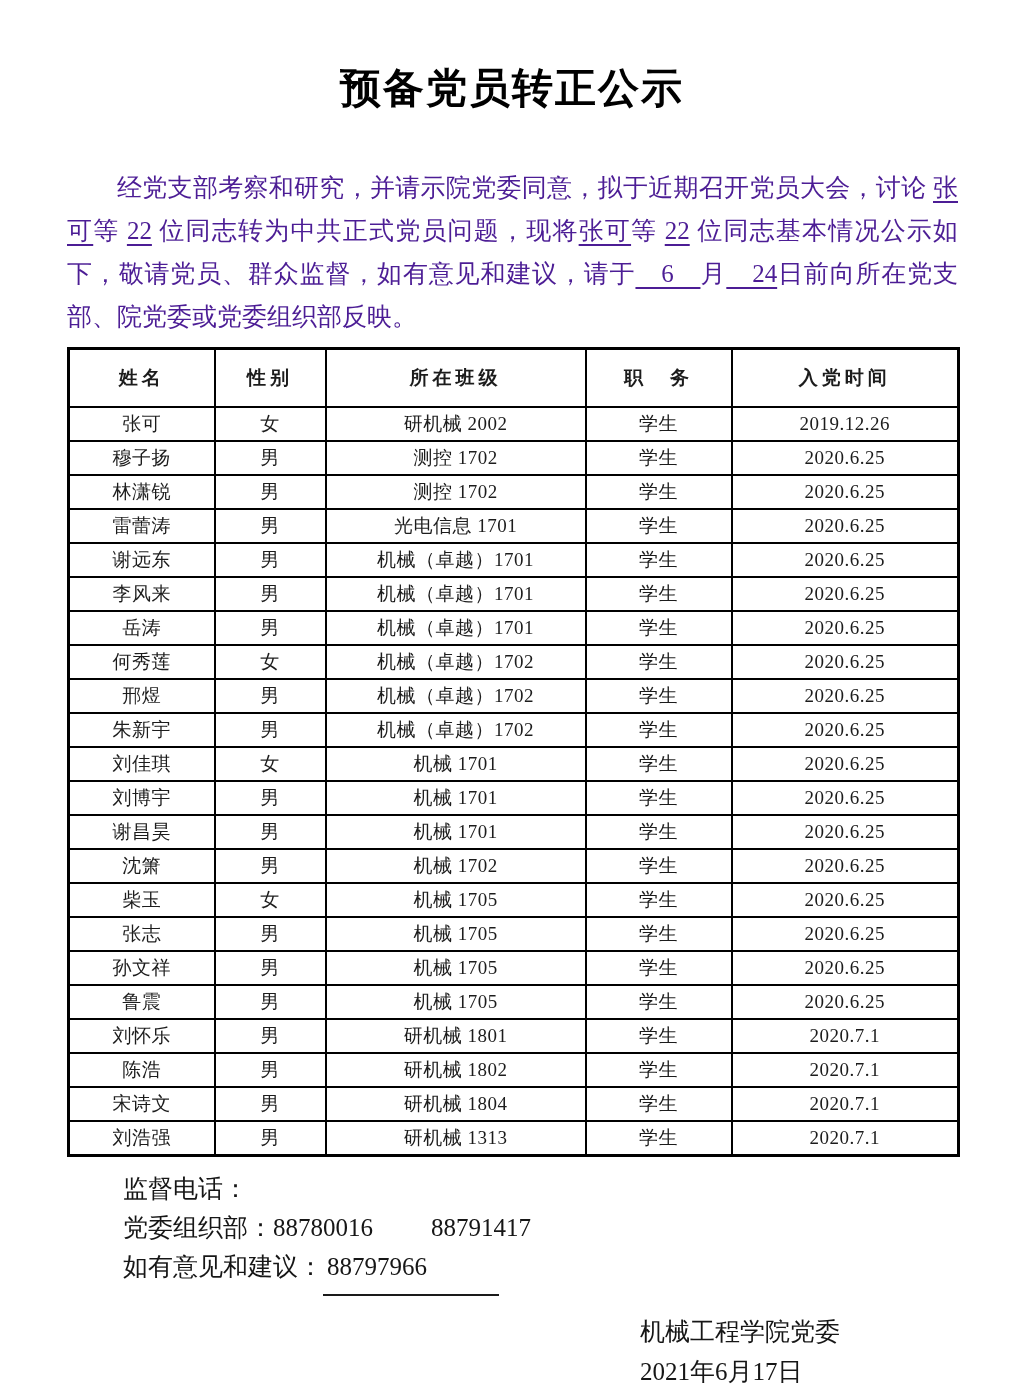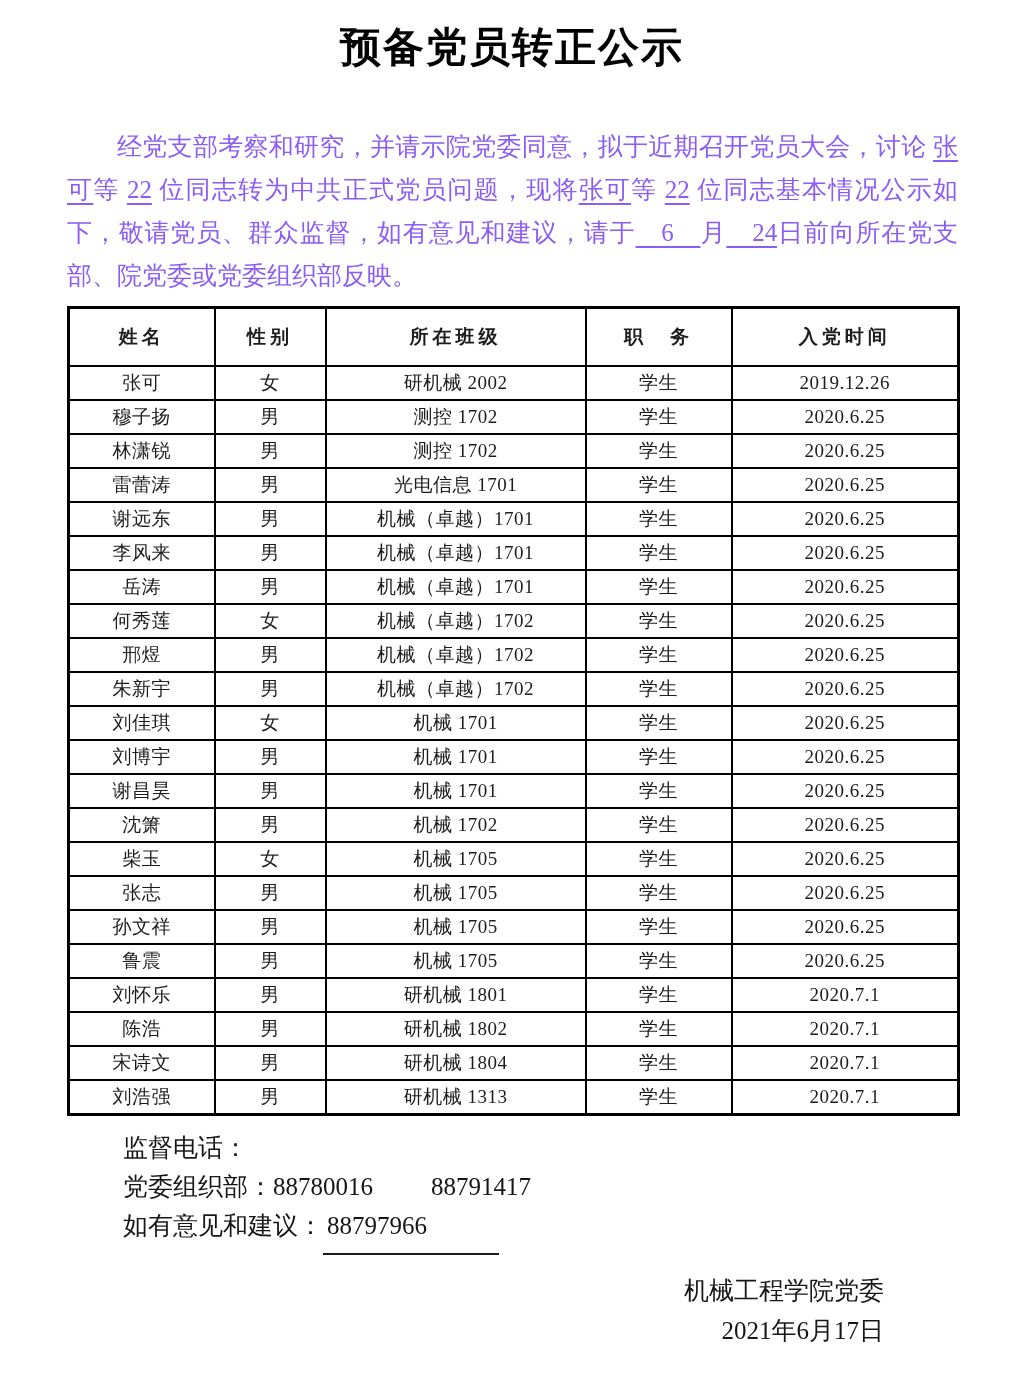--- a/index.html
+++ b/index.html
@@ -2,47 +2,47 @@
 <html><head>
 <meta charset="utf-8">
 <style>
   html,body{margin:0;padding:0;background:#ffffff;}
   .page{
     width:1024px;height:1399px;background:#ffffff;color:#111;
     font-family:"Liberation Serif","DejaVu Serif",serif;
     position:relative;overflow:hidden;
   }
   .title{
-    margin:0;padding-top:20px;text-align:center;color:#000;
+    margin:0;padding-top:61px;text-align:center;color:#000;
     font-family:"Liberation Sans","DejaVu Sans",sans-serif;
     font-size:41px;font-weight:700;letter-spacing:2px;
   }
   .notice{
     margin:50px 66px 0 67px;font-size:25px;line-height:43px;
-    text-align:justify;text-indent:2em;white-space:pre-wrap;color:#8b5cf6;
+    text-align:justify;text-indent:2em;white-space:pre-wrap;color:#4c1d95;
   }
   .u{text-decoration:underline;text-decoration-thickness:1.5px;text-underline-offset:5px;}
   table.members{
     border-collapse:collapse;table-layout:fixed;width:890px;
     margin:9px 0 0 67px;border:3px solid #000;
   }
   .members th,.members td{
     border:2px solid #000;text-align:center;vertical-align:middle;padding:0;color:#1c1c1c;
   }
   .members th{height:56px;font-size:19px;font-weight:700;letter-spacing:4px;}
   .members td{height:32px;font-size:19px;letter-spacing:0.5px;}
   col.c0{width:146px}col.c1{width:111px}col.c2{width:260px}col.c3{width:146px}col.c4{width:227px}
   .footer{margin:12px 0 0 123px;font-size:25px;color:#161616;}
   .fline{line-height:39px;white-space:pre;}
   .gap{margin-left:58px;}
   .sigline{
     display:inline-block;border-bottom:2px solid #1a1a1a;
     padding:0 72px 12px 4px;line-height:30px;
   }
-  .signature{margin:16px 0 0 517px;width:244px;text-align:right;line-height:40px;}
+  .signature{margin:16px 0 0 517px;width:244px;text-align:left;line-height:40px;}
 </style>
 </head>
 <body>
 
 <div class="page">
 
   <h1 class="title">预备党员转正公示</h1>
 
   <p class="notice"><span>经党支部考察和研究，并请示院党委同意，拟于近期召开党员大会，讨论 </span><span class="u">张可</span><span>等 </span><span class="u">22</span><span> 位同志转为中共正式党员问题，现将</span><span class="u">张可</span><span>等 </span><span class="u">22</span><span> 位同志基本情况公示如下，敬请党员、群众监督，如有意见和建议，请于</span><span class="u">　6　</span><span>月</span><span class="u">　24</span><span>日前向所在党支部、院党委或党委组织部反映。</span></p>
 

